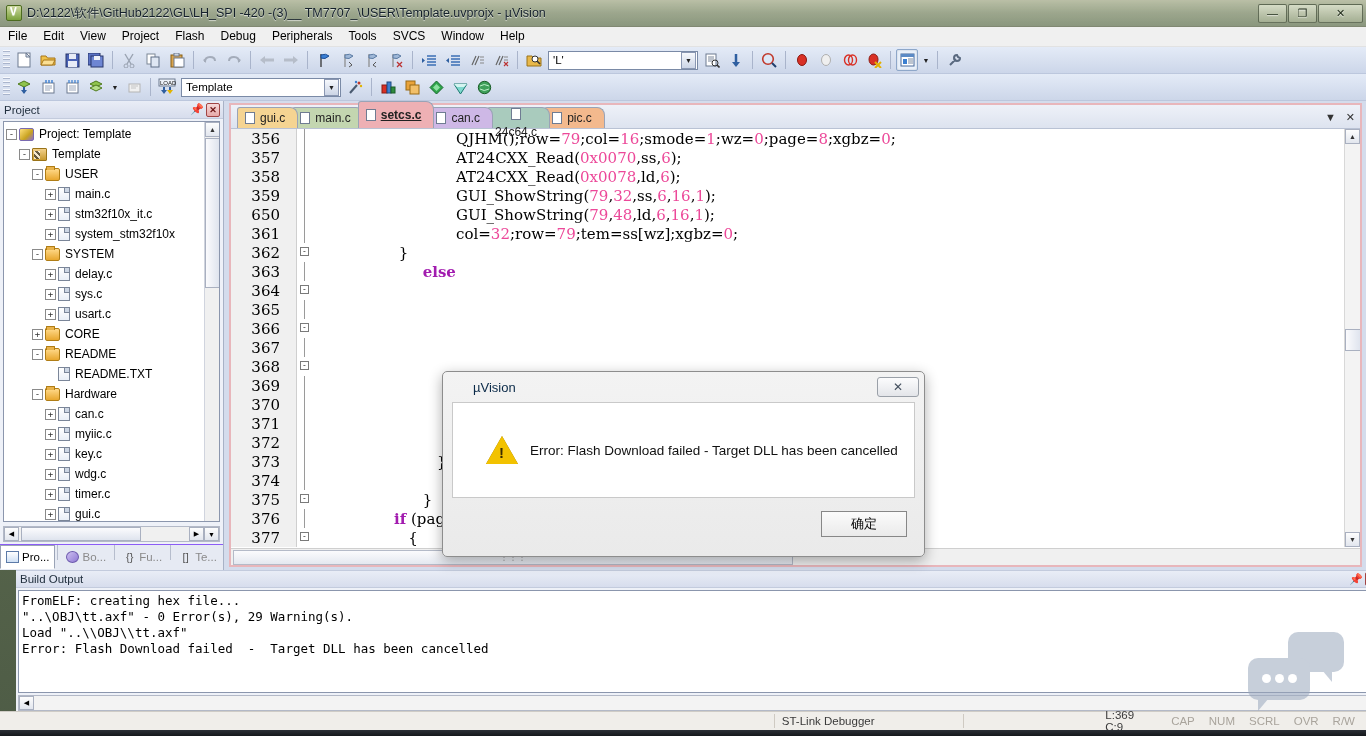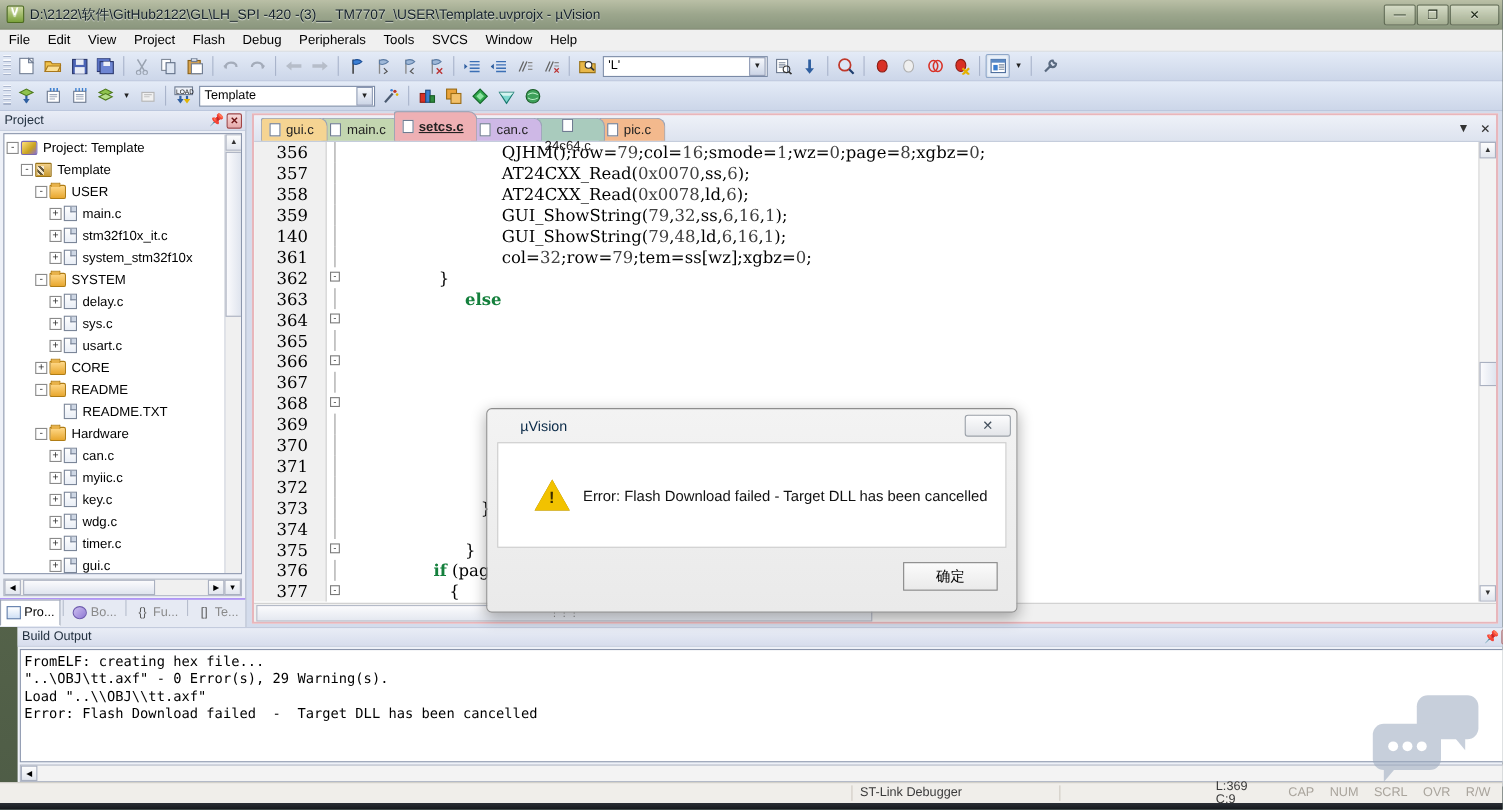--- a/index.html
+++ b/index.html
@@ -297,22 +297,22 @@
   .foldcol .fline {
     position: absolute; left: 6px; top: 0; width: 1px; height: 19px; background: #9a9a9a;
   }
   .codetext {
     position: absolute; left: 82px; top: 0; right: 17px; bottom: 0;
     font-family: "DejaVu Serif", serif; font-size: 15px;
     white-space: pre; color: #000; padding-top: 1px;
     overflow: hidden;
   }
   .codetext .cl { height: 19px; line-height: 19px; }
-  .num { color: #404040; }
-  .kw { color: #15803d; font-weight: bold; }
+  .num { color: #ec4899; }
+  .kw { color: #a21caf; font-weight: bold; }
   .vscroll {
     position: absolute; right: 0; top: 0; width: 16px; bottom: 0;
     background: #f3f3f3; border-left: 1px solid #d8d8d8;
   }
   .hscrollbar {
     position: absolute; left: 0; right: 0; bottom: 0; height: 17px;
     background: #f0f0f0; border-top: 1px solid #cfcfcf;
     display: flex; align-items: center;
   }
   .hsb-thumb {
@@ -992,21 +992,21 @@
           <span>▼</span>
           <span>✕</span>
         </div>
 
         <div class="codearea">
           <div class="gutter" id="gutter">
               <div class="ln">356</div>
               <div class="ln">357</div>
               <div class="ln">358</div>
               <div class="ln">359</div>
-              <div class="ln">140</div>
+              <div class="ln">650</div>
               <div class="ln">361</div>
               <div class="ln">362</div>
               <div class="ln">363</div>
               <div class="ln">364</div>
               <div class="ln">365</div>
               <div class="ln">366</div>
               <div class="ln">367</div>
               <div class="ln">368</div>
               <div class="ln">369</div>
               <div class="ln">370</div>

